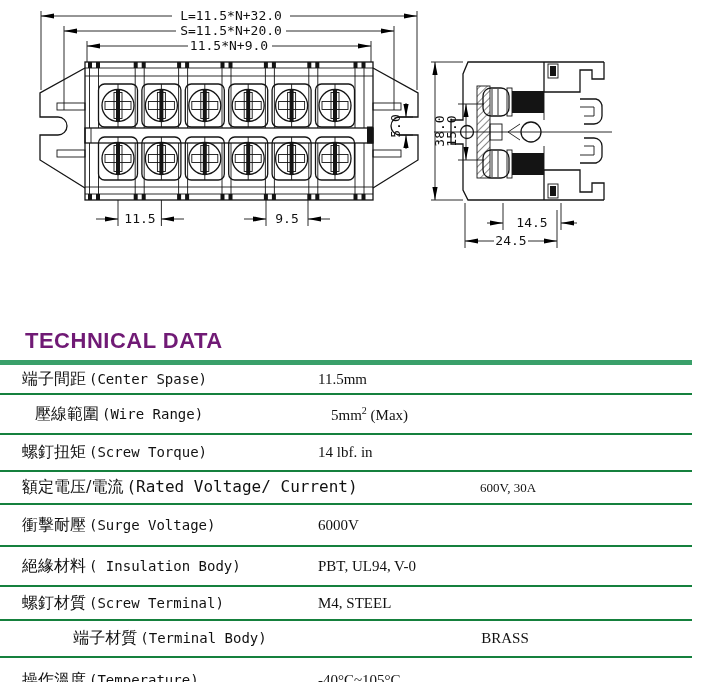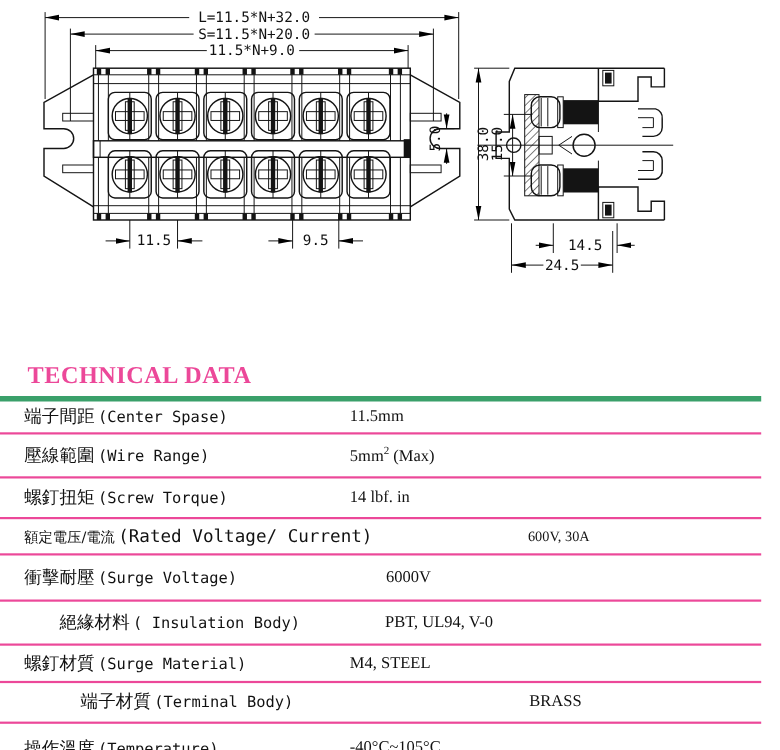--- a/index.html
+++ b/index.html
@@ -9,39 +9,39 @@
   
   .ln{stroke:#141414;fill:none;stroke-width:1.3;}
   .thin{stroke:#141414;fill:none;stroke-width:0.9;}
   .blk{fill:#141414;stroke:none;}
   .wbg{fill:#ffffff;stroke:none;}
   .dimtxt{font:13px "DejaVu Sans Mono",monospace;fill:#111;}
   .hatch{fill:url(#hatchp);stroke:#141414;stroke-width:0.9;}
   
   .tech{margin-top:28px;}
   .tech h1{margin:0 0 6px 25px;font-size:22px;font-weight:bold;letter-spacing:0.5px;
-           font-family:Liberation Serif, serif;color:#ec4899;}
+           font-family:Liberation Sans, sans-serif;color:#701a75;}
   .green-rule{width:692px;height:5px;background:#3aa06a;}
   .rows{width:692px;}
-  .row{display:flex;align-items:center;border-bottom:2px solid #ec4899;}
+  .row{display:flex;align-items:center;border-bottom:2px solid #15803d;}
   .row .label{width:296px;padding-left:22px;white-space:nowrap;}
   .row .value{flex:1;white-space:nowrap;}
   .zh{font-family:"DejaVu Sans","Liberation Sans",sans-serif;font-size:16px;}
   .en{font-family:"DejaVu Sans Mono",monospace;font-size:14px;margin-left:3px;}
   .value{font-family:Liberation Serif, serif;font-size:15px;}
   .value sup{font-size:10px;}
-  .row.small .zh{font-size:13px;}
+  .row.small .zh{font-size:16px;}
   .row.small .en{font-size:16px;}
   .row.small .value{font-size:13px;padding-left:6px;text-align:center;}
   .row:nth-child(1){height:28px;}
-  .row:nth-child(2){height:38px;}
+  .row:nth-child(2){height:38px;padding-left:13px;}
   .row:nth-child(3){height:35px;justify-content:flex-end;}
   .row:nth-child(4){height:31px;}
-  .row:nth-child(5){height:40px;gap:33px;}
-  .row:nth-child(6){height:38px;padding-left:32px;}
+  .row:nth-child(5){height:40px;}
+  .row:nth-child(6){height:38px;}
   .row:nth-child(7){height:32px;}
   .row:nth-child(8){height:35px;text-align:center;}
   .row:nth-child(9){height:44px;border-bottom:none;}
 </style>
 </head>
 <body>
 
 <div class="page">
 
   <svg class="drawing" width="709" height="300" viewBox="0 0 709 300" xmlns="http://www.w3.org/2000/svg" xmlns:xlink="http://www.w3.org/1999/xlink">
@@ -245,21 +245,21 @@
         <div class="label"><span class="zh">衝擊耐壓</span><span class="en">(Surge Voltage)</span></div>
         <div class="value">6000V</div>
       </div>
 
       <div class="row">
         <div class="label"><span class="zh">絕緣材料</span><span class="en">( Insulation Body)</span></div>
         <div class="value">PBT, UL94, V-0</div>
       </div>
 
       <div class="row">
-        <div class="label"><span class="zh">螺釘材質</span><span class="en">(Surge Material)</span></div>
+        <div class="label"><span class="zh">螺釘材質</span><span class="en">(Screw Terminal)</span></div>
         <div class="value">M4, STEEL</div>
       </div>
 
       <div class="row">
         <div class="label"><span class="zh">端子材質</span><span class="en">(Terminal Body)</span></div>
         <div class="value">BRASS</div>
       </div>
 
       <div class="row">
         <div class="label"><span class="zh">操作溫度</span><span class="en">(Temperature)</span></div>

